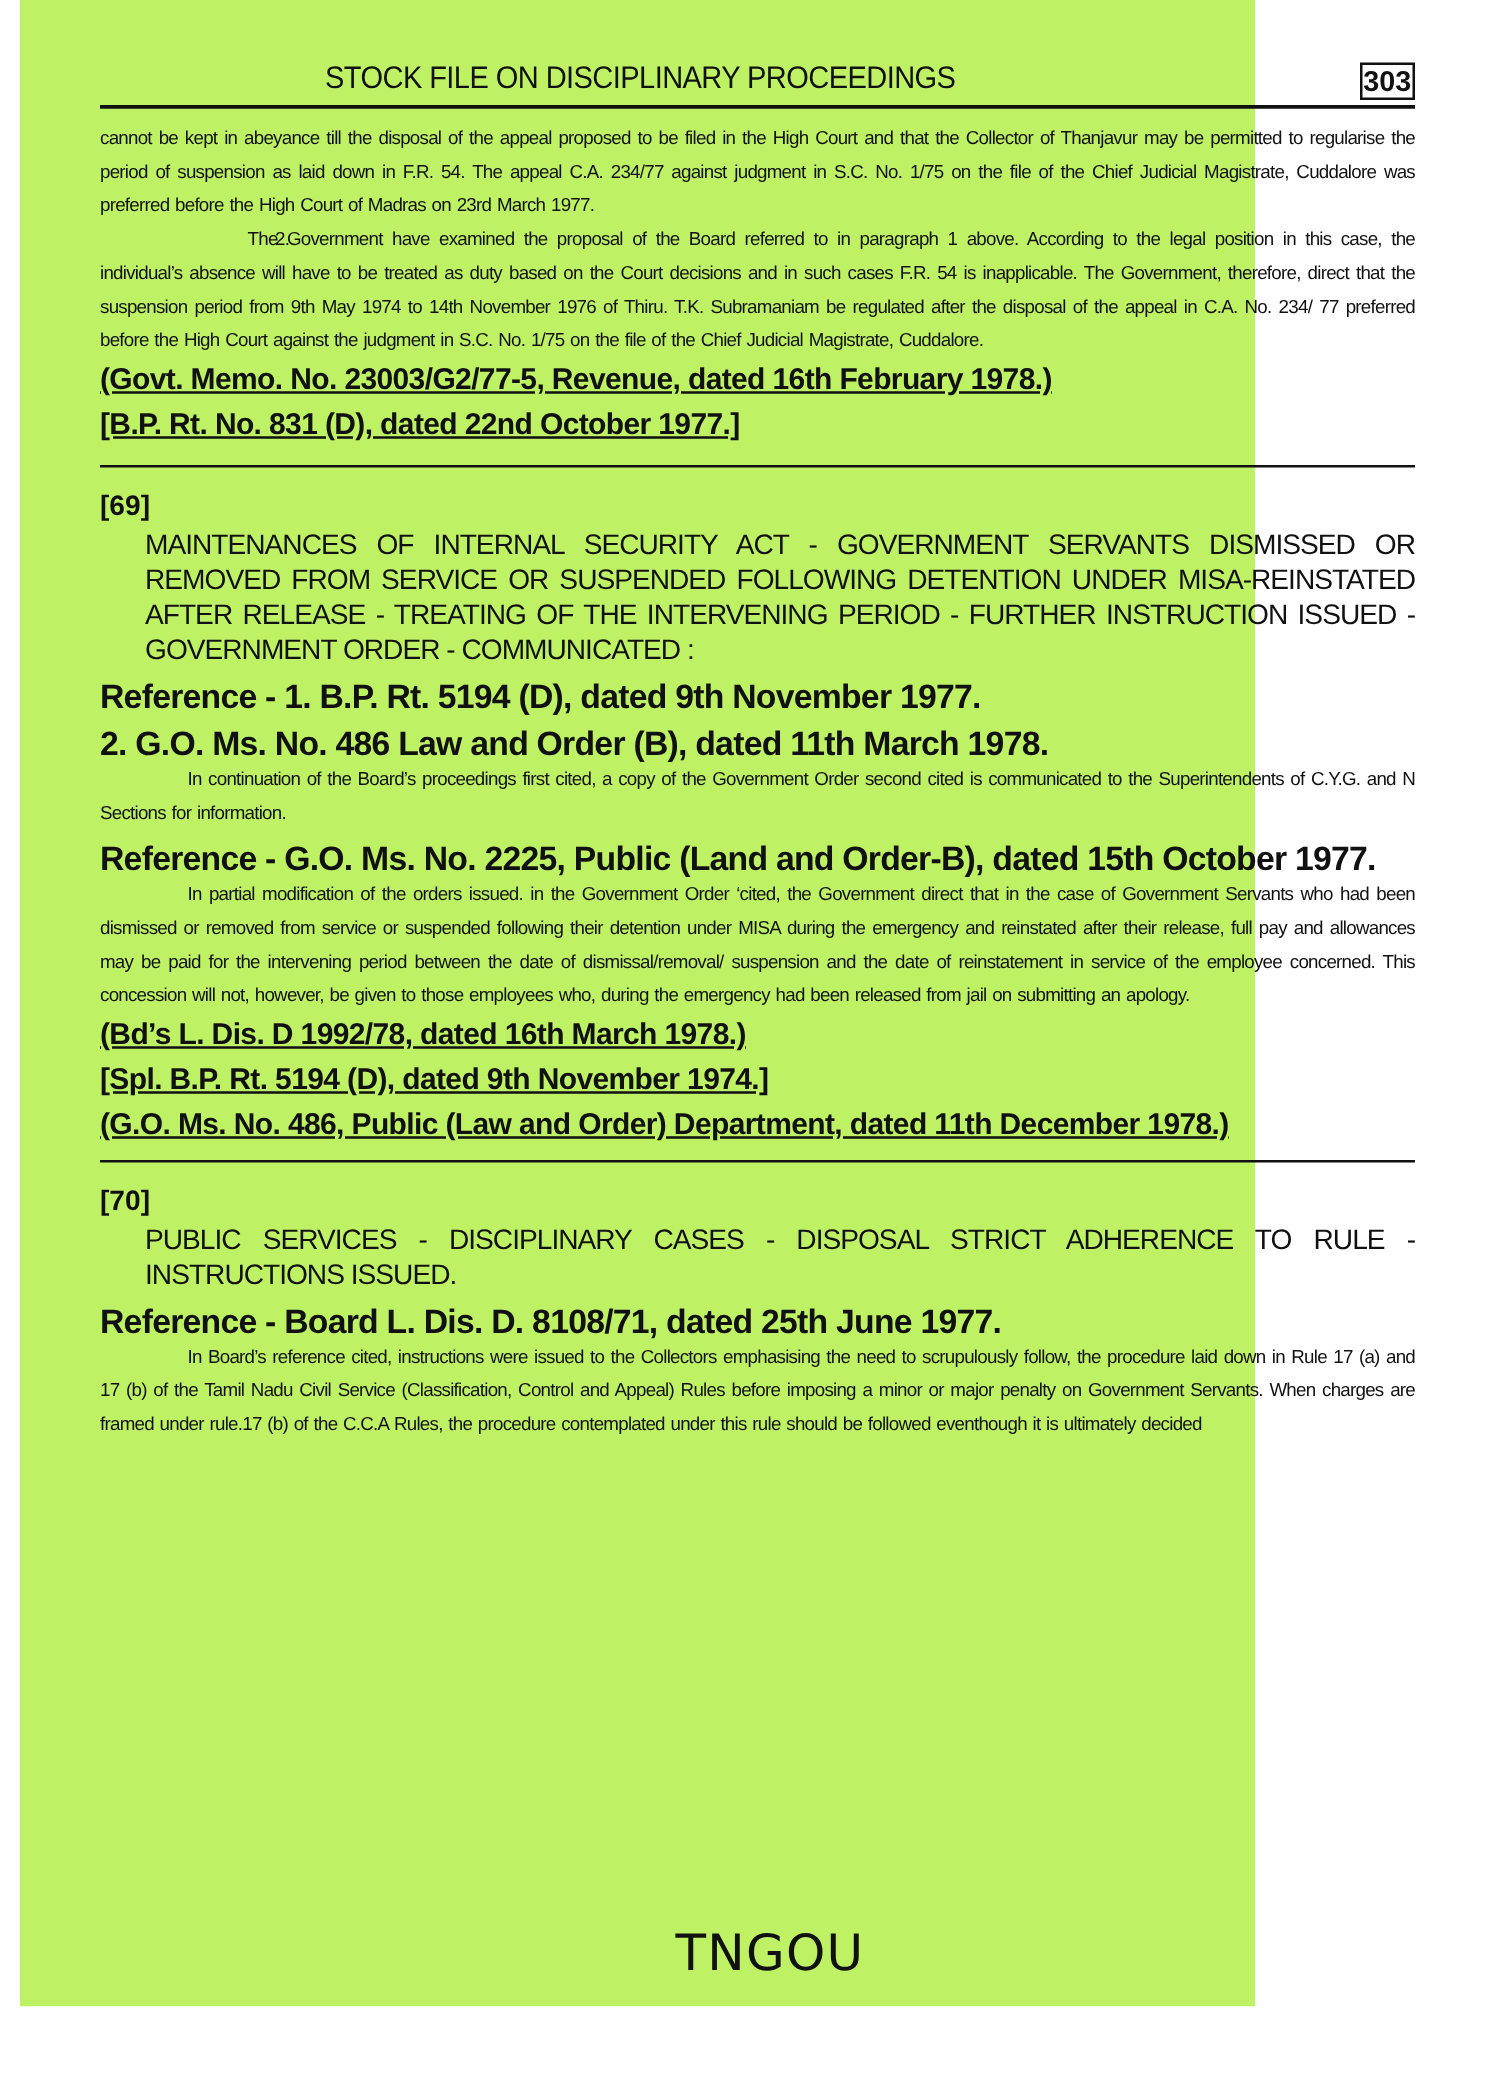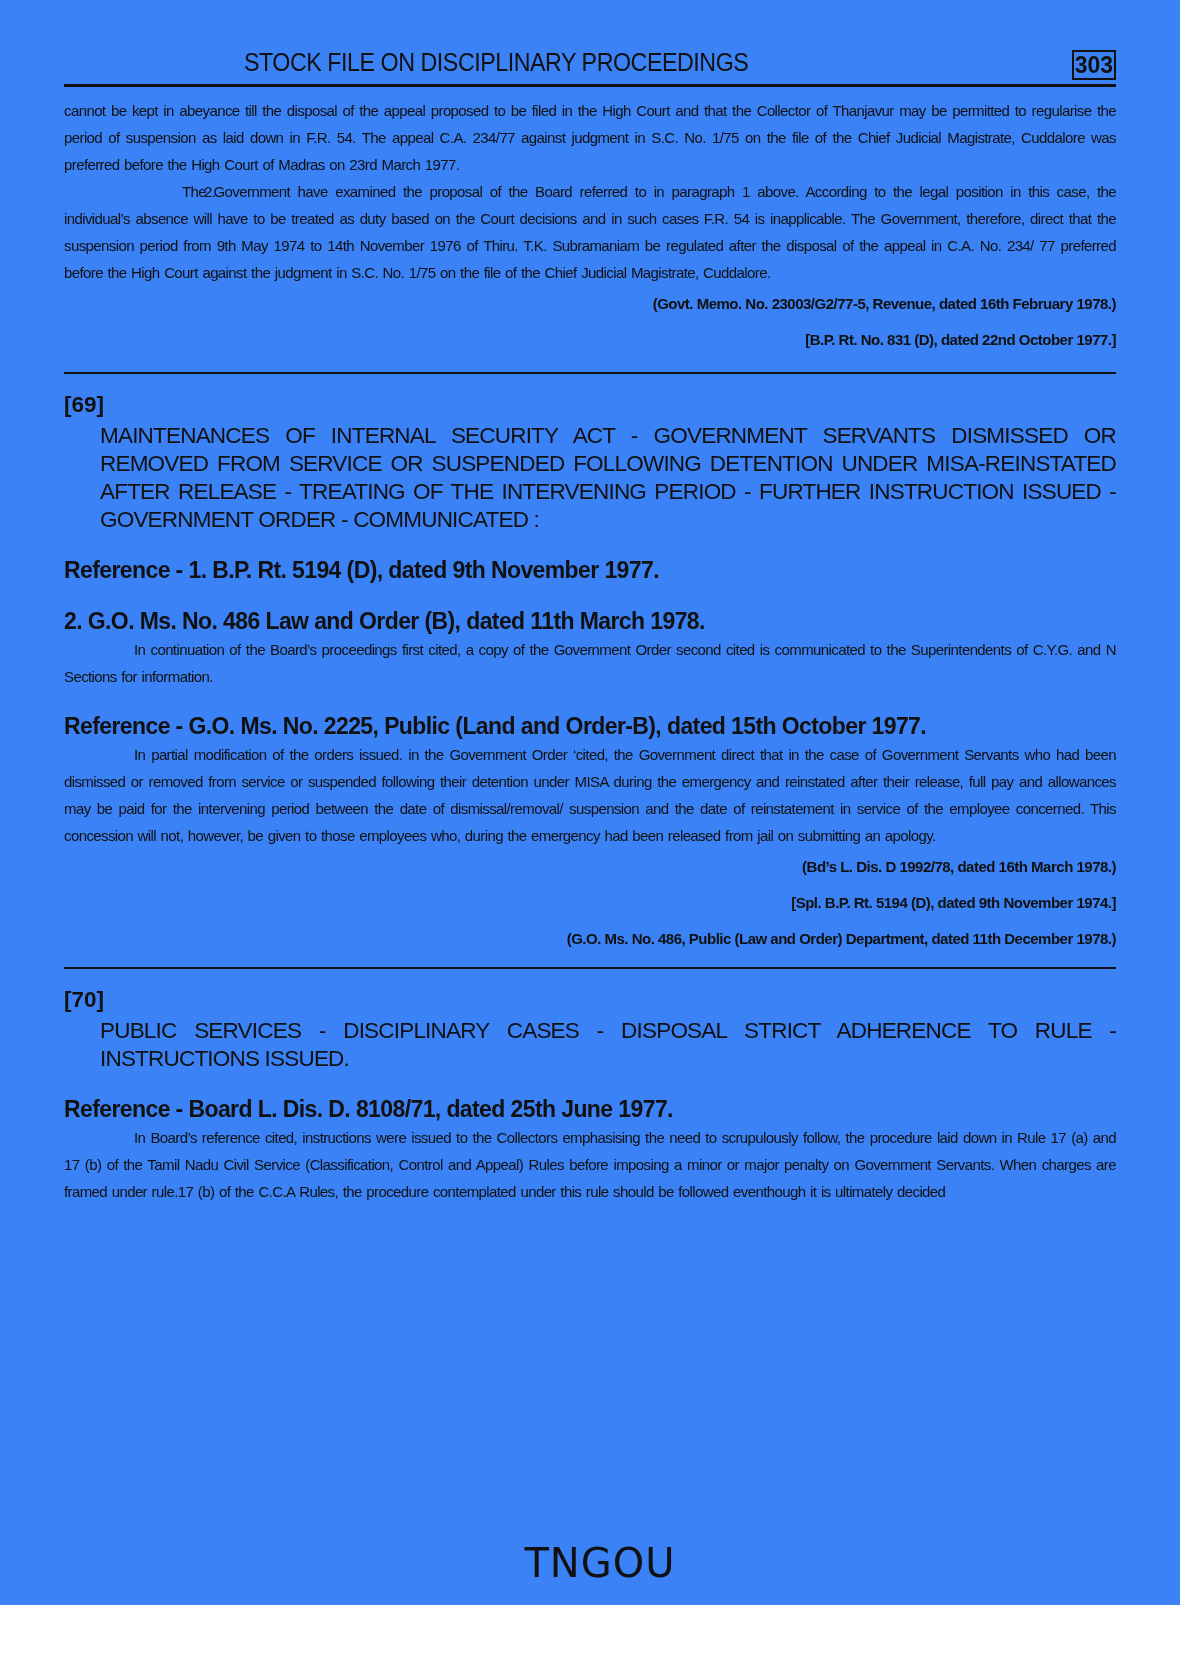--- a/index.html
+++ b/index.html
@@ -2,22 +2,22 @@
 <html><head>
 <meta charset="utf-8">
 <style>
   html, body { margin: 0; padding: 0; }
   body {
     width: 1200px; height: 1674px; background: #ffffff;
     font-family: "Liberation Sans", sans-serif; color: #111;
     position: relative; overflow: hidden;
   }
   .page {
-    position: absolute; left: 0; top: 0; width: 1180px; height: 1605px;
-    background: #3b82f6;
+    position: absolute; left: 16px; top: 0; width: 988px; height: 1605px;
+    background: #bef264;
   }
   .content {
     position: absolute; left: 64px; top: 44px; width: 1052px;
   }
   .running-head {
     position: relative; height: 40px;
   }
   .running-title {
     position: absolute; left: 180px; top: 4px;
     font-size: 25px; letter-spacing: -0.5px; transform: scaleX(0.93); transform-origin: left;
@@ -28,27 +28,27 @@
   }
   .rule { height: 3px; background: #111; margin: 0; }
   .rule.thin { height: 2px; }
   p {
     margin: 0; font-size: 15px; line-height: 27px; text-align: justify;
     letter-spacing: -0.6px; word-spacing: 1px;
   }
   p.indent { text-indent: 70px; }
   .para-num { display: inline-block; width: 48px; }
   .citation {
-    font-weight: bold; text-align: right; font-size: 15px; line-height: 36px; letter-spacing: -0.5px;
+    font-weight: bold; text-align: left; font-size: 24px; line-height: 36px; letter-spacing: -0.5px; text-decoration: underline;
   }
   .section-num { font-weight: bold; font-size: 22.5px; margin: 18px 0 4px; }
   .heading {
     font-weight: normal; font-size: 22.5px; line-height: 28px; letter-spacing: -0.8px; text-align: justify; margin-left: 36px;
   }
-  .reference { font-weight: bold; font-size: 23px; line-height: 30px; letter-spacing: -0.6px; margin-top: 21px; } .gap10 { height: 10px; } .gap14 { height: 14px; }
+  .reference { font-weight: bold; font-size: 27px; line-height: 30px; letter-spacing: -0.6px; margin-top: 8px; } .gap10 { height: 10px; } .gap14 { height: 14px; }
   .footer {
     position: absolute; left: 0; width: 1200px; top: 1540px; text-align: center;
     font-family: "DejaVu Sans", sans-serif; font-size: 40px; letter-spacing: 1px;
   }
 </style>
 </head>
 <body>
 
 <div class="page">
   <div class="content">

